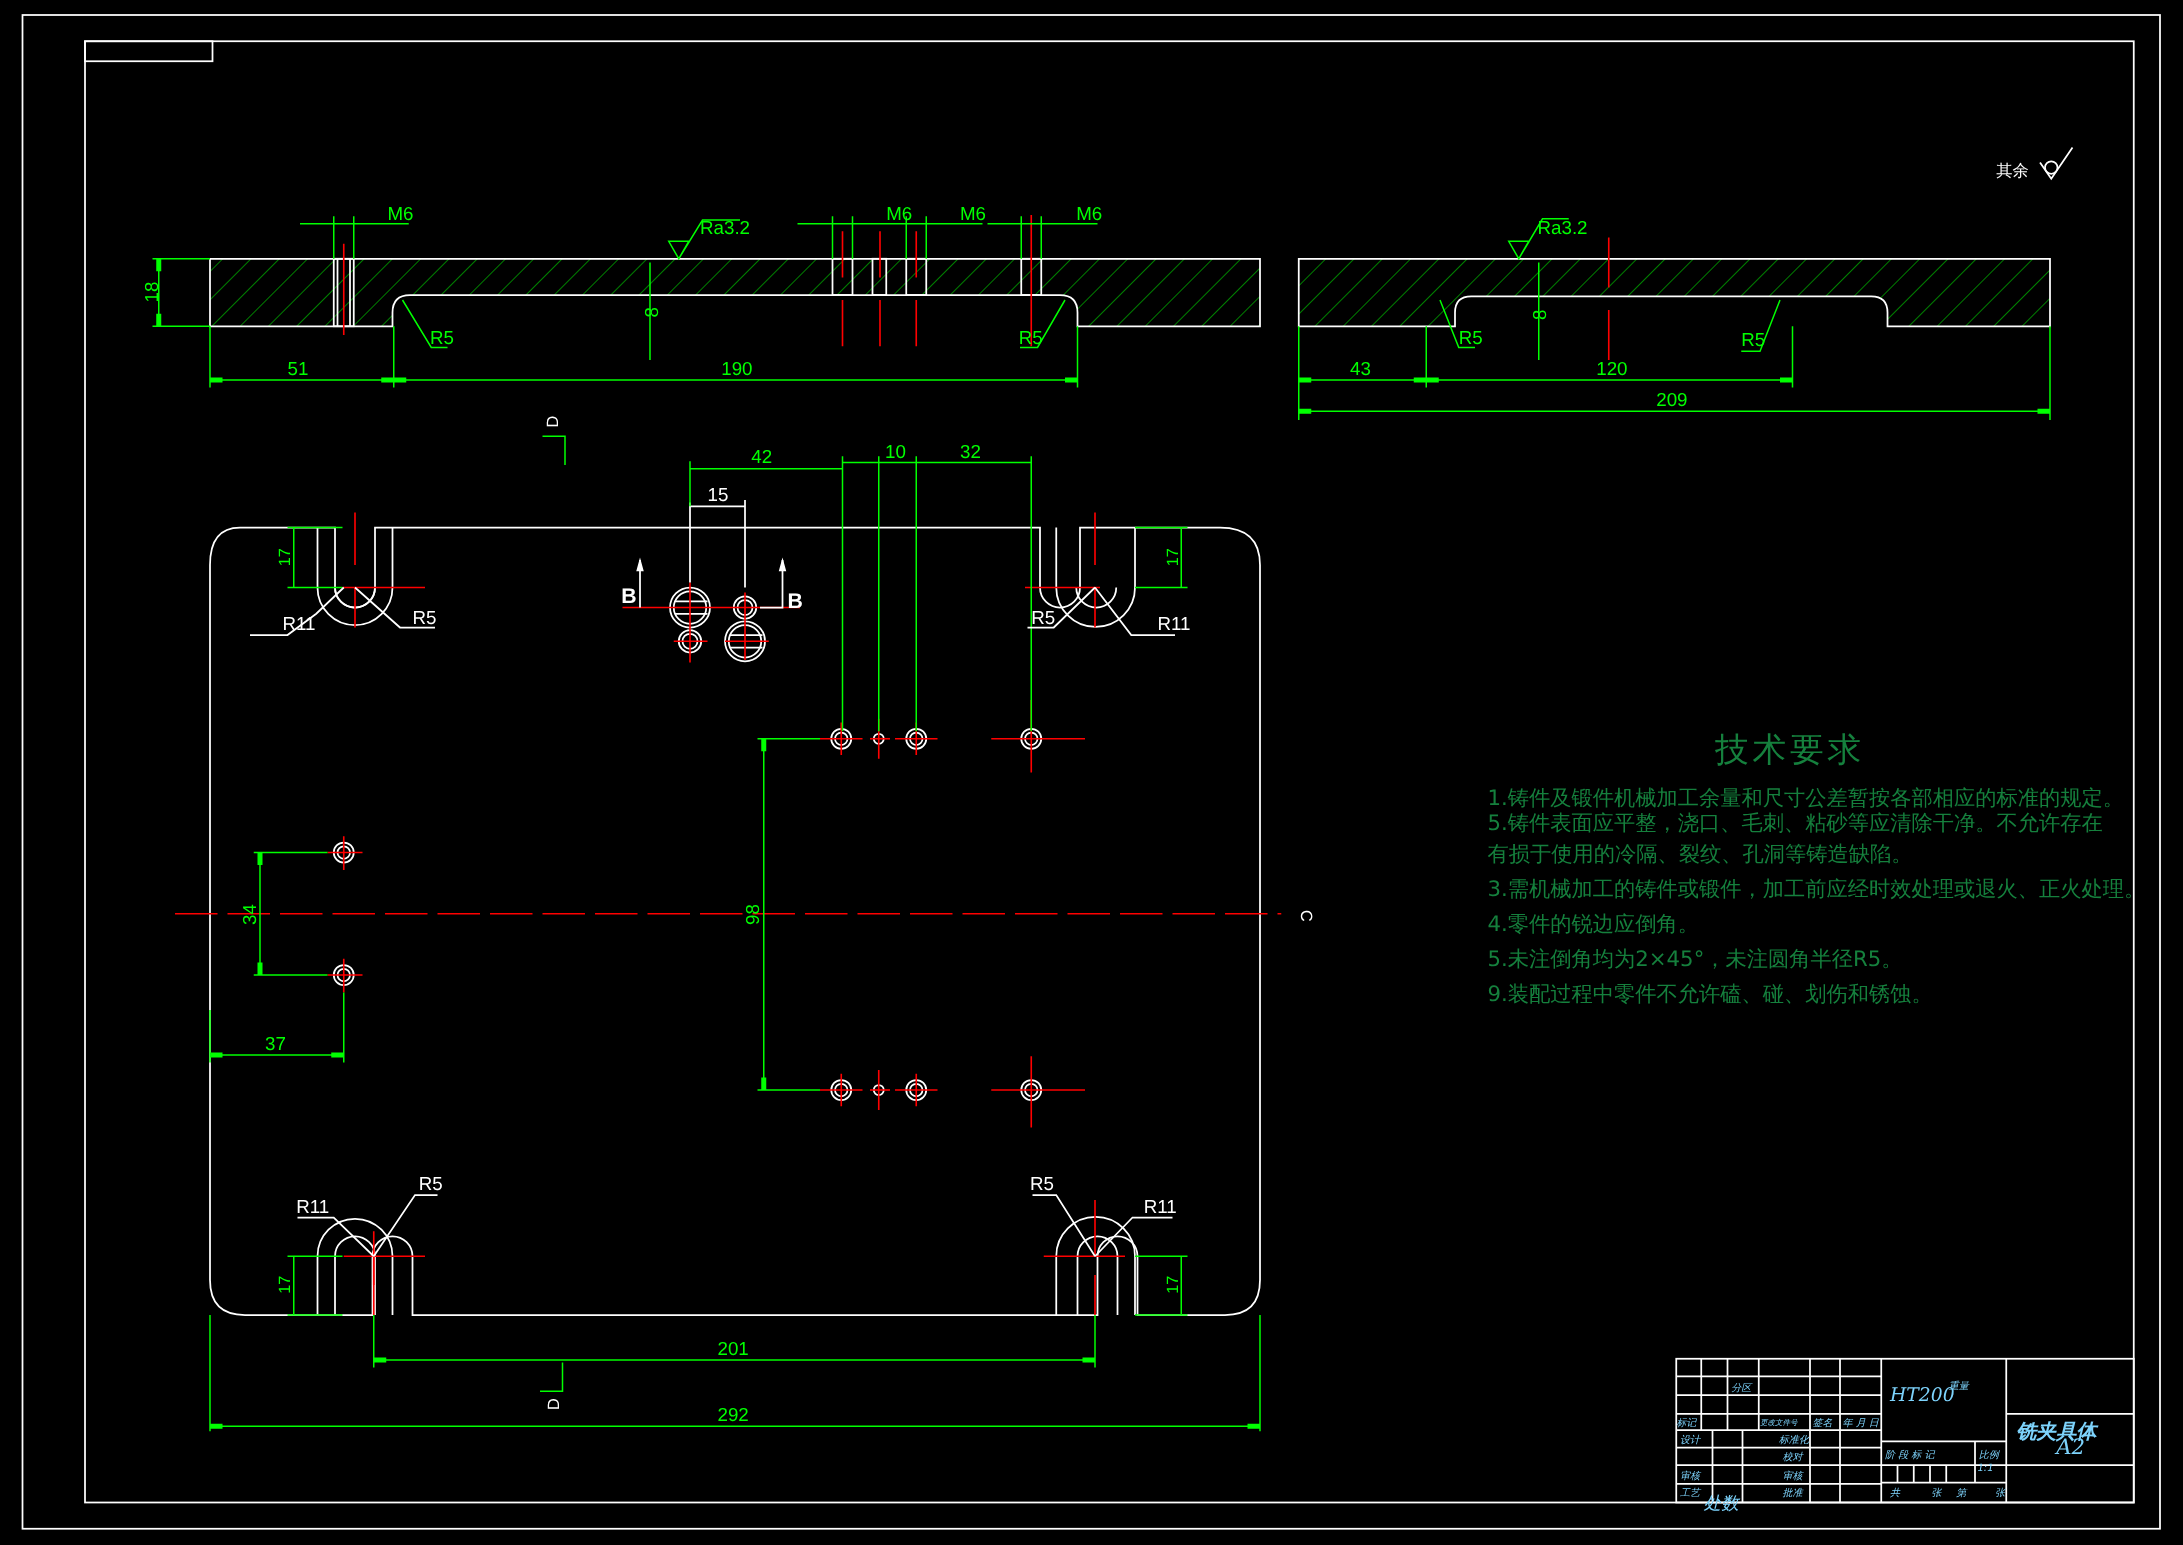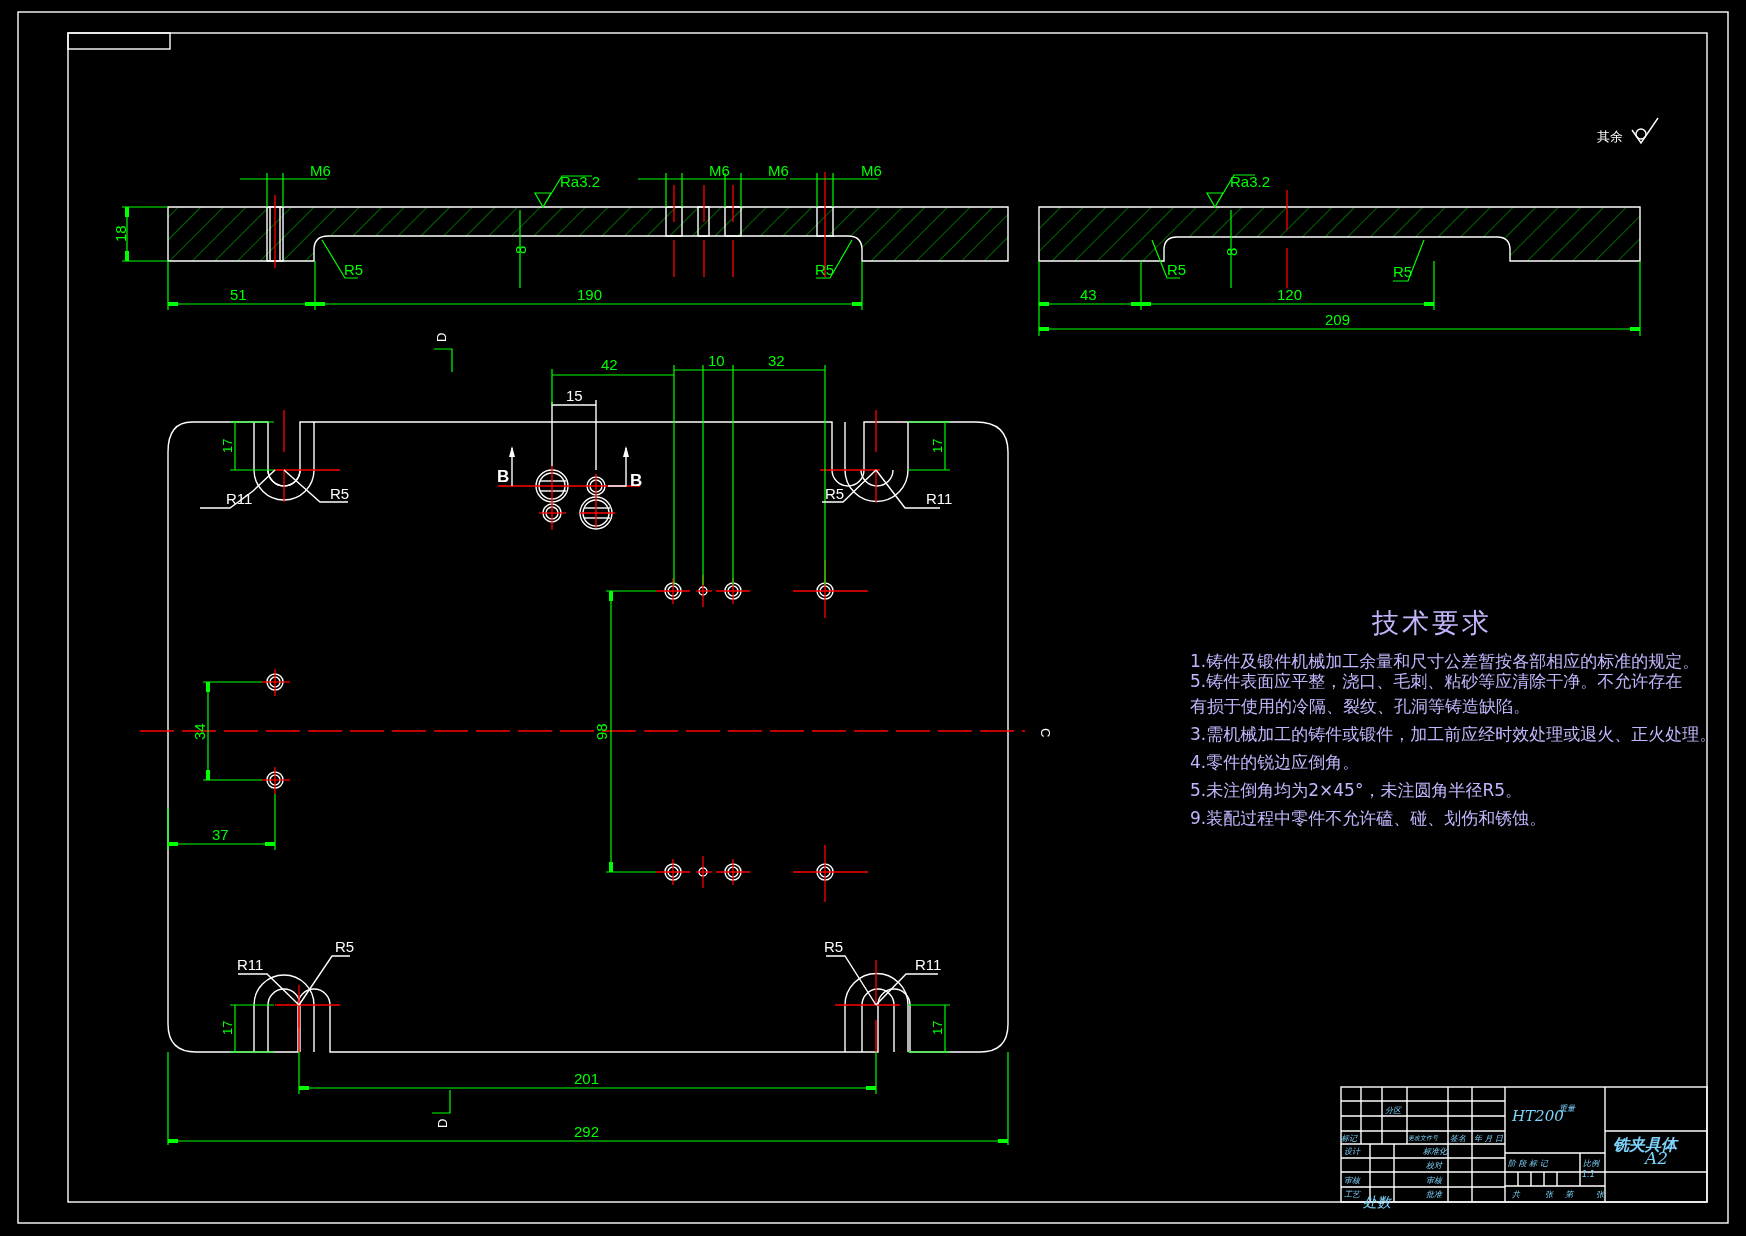--- a/index.html
+++ b/index.html
@@ -6,21 +6,21 @@
   body{width:1746px;height:1236px;overflow:hidden;position:relative;}
   svg{position:absolute;left:0;top:0;}
   .w{stroke:#ffffff;fill:none;stroke-width:1.4;}
   .g{stroke:#00ff00;fill:none;stroke-width:1.2;}
   .r{stroke:#ff0000;fill:none;stroke-width:1.3;}
   .rd{stroke:#ff0000;fill:none;stroke-width:1.3;stroke-dasharray:34 8;}
   .hatch{stroke:#00cc00;stroke-width:1;}
   .gt{fill:#00ff00;font-family:"Liberation Sans Narrow","Liberation Sans",sans-serif;font-size:15px;}
   .wt{fill:#ffffff;font-family:"Liberation Sans",sans-serif;font-size:15px;}
   .arr{fill:#00ff00;stroke:none;}
-  .req{position:absolute;color:#c4b5fd;font-family:"DejaVu Sans",sans-serif;white-space:nowrap;margin-top:23px;}
+  .req{position:absolute;color:#15803d;font-family:"DejaVu Sans",sans-serif;white-space:nowrap;}
   .req-title{left:1372px;top:582px;font-size:27px;letter-spacing:3px;}
   .req-line{font-size:17px;left:1190px;}
   .tb{position:absolute;color:#7dd3fc;font-family:"DejaVu Sans",sans-serif;white-space:nowrap;font-style:italic;}
 </style>
 </head>
 <body>
 
 <svg width="1746" height="1236" viewBox="0 0 1746 1236">
   <defs>
     <pattern id="hatch" patternUnits="userSpaceOnUse" width="16" height="16" patternTransform="rotate(45)">

